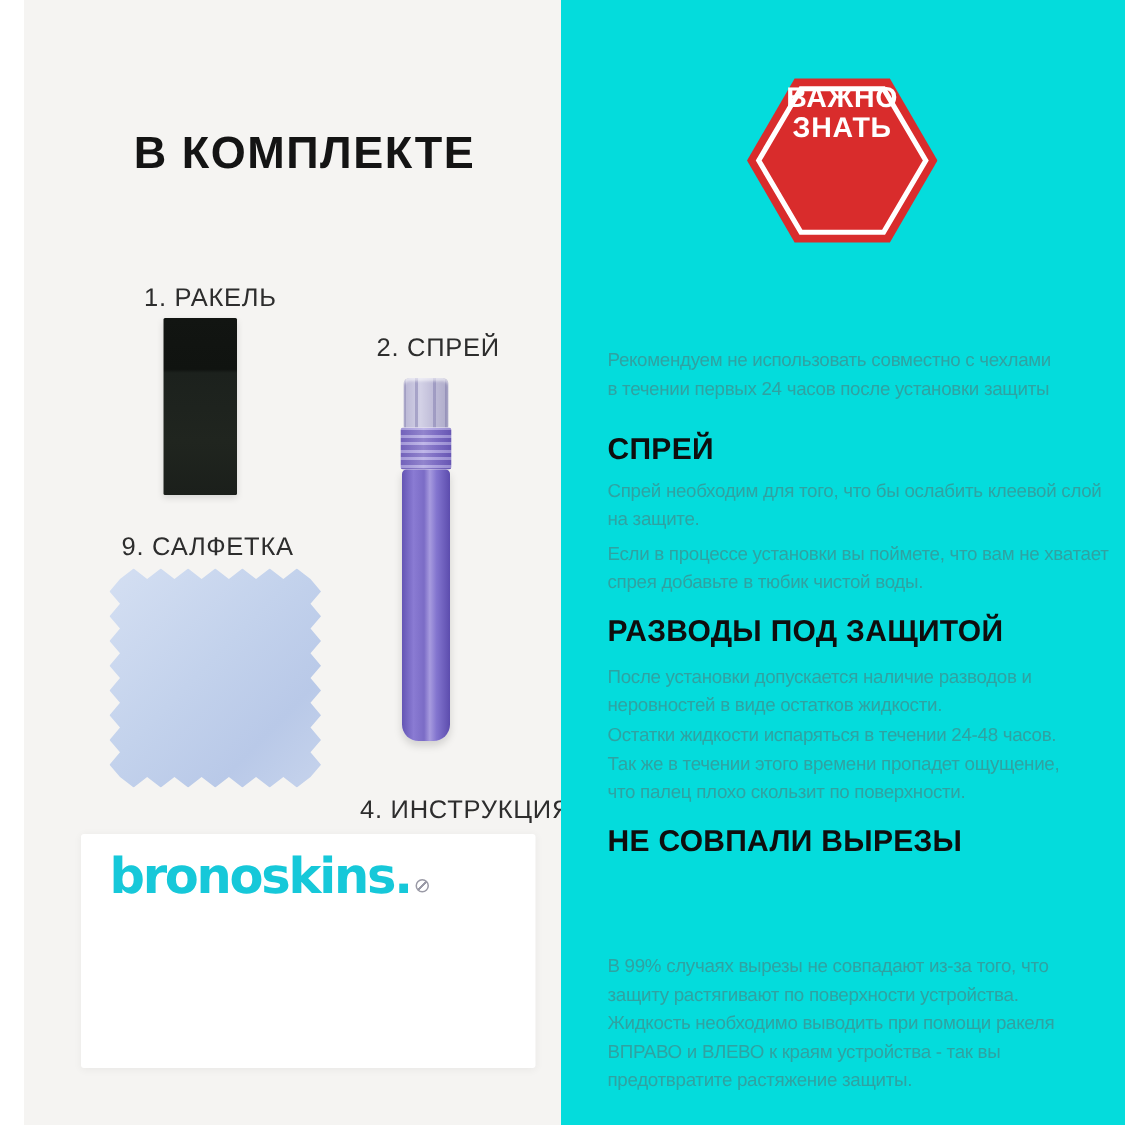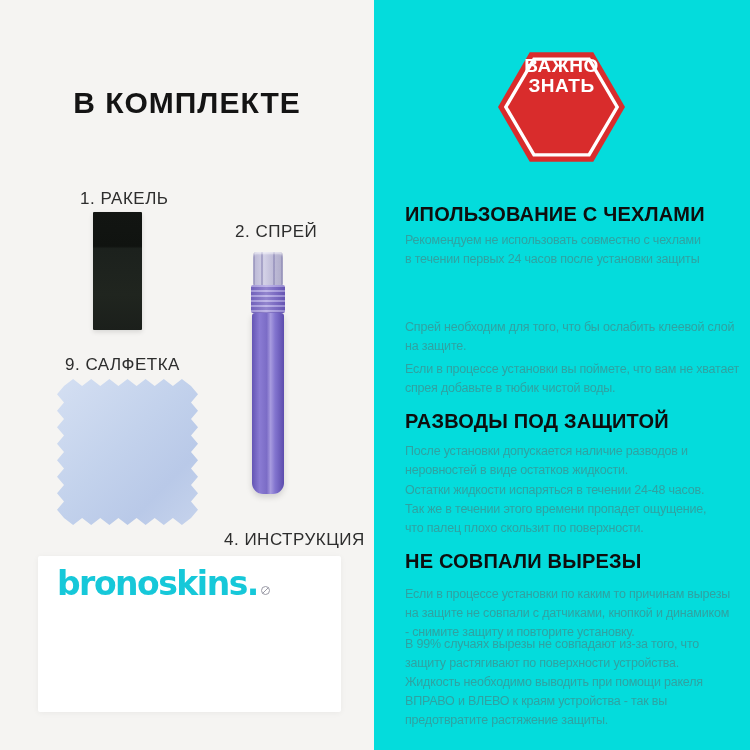--- a/index.html
+++ b/index.html
@@ -11,21 +11,21 @@
     --label-text:#2d2d2d;
     --logo-cyan:#16c8d9;
     --card-bg:#ffffff;
   }
   *{margin:0;padding:0;box-sizing:border-box;}
   html,body{width:750px;height:750px;overflow:hidden;}
   body{font-family:"Liberation Sans",sans-serif;background:#fff;}
   .canvas{position:relative;width:750px;height:750px;overflow:hidden;}
 
   
-  .left-panel{position:absolute;left:0;top:0;width:374px;height:750px;background:var(--left-bg);overflow:hidden;text-decoration:underline;}
+  .left-panel{position:absolute;left:16px;top:0;width:374px;height:750px;background:var(--left-bg);overflow:hidden;text-decoration:underline;}
   .kit-title{position:absolute;left:0;top:86px;width:374px;text-align:center;
     font-size:30px;font-weight:700;letter-spacing:1px;color:#141414;}
   .item-label{position:absolute;font-size:17px;letter-spacing:.5px;color:var(--label-text);white-space:pre;}
   .lbl-1{left:80px;top:189px;}
   .lbl-2{left:235px;top:222px;}
   .lbl-3{left:65px;top:355px;}
   .lbl-4{left:224px;top:530px;text-align:center;}
 
   .squeegee{position:absolute;left:93px;top:212px;width:49px;height:118px;
     background:linear-gradient(180deg,#121512 0%,#101310 29%,#1c211d 31%,#20251f 70%,#1b1f1b 100%);
@@ -113,39 +113,36 @@
       <svg width="127" height="110" viewBox="0 0 130 112">
         <polygon points="130,56 97.5,0 32.5,0 0,56 32.5,112 97.5,112" fill="var(--badge-red)"></polygon>
         <polygon points="122,56 93.2,7 36.8,7 8,56 36.8,105 93.2,105" fill="none" stroke="#ffffff" stroke-width="3.5"></polygon>
       </svg>
       <div class="badge-text">
         <span>ВАЖНО</span>
         <span>ЗНАТЬ</span>
       </div>
     </div>
 
-    <h2 class="sec-h" style="top:203px">ИПОЛЬЗОВАНИЕ С ЧЕХЛАМИ</h2>
     <p class="sec-p" style="top:231px">Рекомендуем не использовать совместно с чехлами
 в течении первых 24 часов после установки защиты</p>
 
+    <h2 class="sec-h" style="top:289px">СПРЕЙ</h2>
     <p class="sec-p" style="top:318px">Спрей необходим для того, что бы ослабить клеевой слой
 на защите.</p>
     <p class="sec-p" style="top:360px">Если в процессе установки вы поймете, что вам не хватает
 спрея добавьте в тюбик чистой воды.</p>
 
     <h2 class="sec-h" style="top:410px">РАЗВОДЫ ПОД ЗАЩИТОЙ</h2>
     <p class="sec-p" style="top:442px">После установки допускается наличие разводов и
 неровностей в виде остатков жидкости.</p>
     <p class="sec-p" style="top:481px">Остатки жидкости испаряться в течении 24-48 часов.
 Так же в течении этого времени пропадет ощущение,
 что палец плохо скользит по поверхности.</p>
 
     <h2 class="sec-h" style="top:550px">НЕ СОВПАЛИ ВЫРЕЗЫ</h2>
-    <p class="sec-p" style="top:585px">Если в процессе установки по каким то причинам вырезы
-на защите не совпали с датчиками, кнопкой и динамиком
-- снимите защиту и повторите установку.</p>
     <p class="sec-p" style="top:635px">В 99% случаях вырезы не совпадают из-за того, что
 защиту растягивают по поверхности устройства.</p>
     <p class="sec-p" style="top:673px">Жидкость необходимо выводить при помощи ракеля
 ВПРАВО и ВЛЕВО к краям устройства - так вы
 предотвратите растяжение защиты.</p>
   </section>
 </div>
 
 </body></html>

